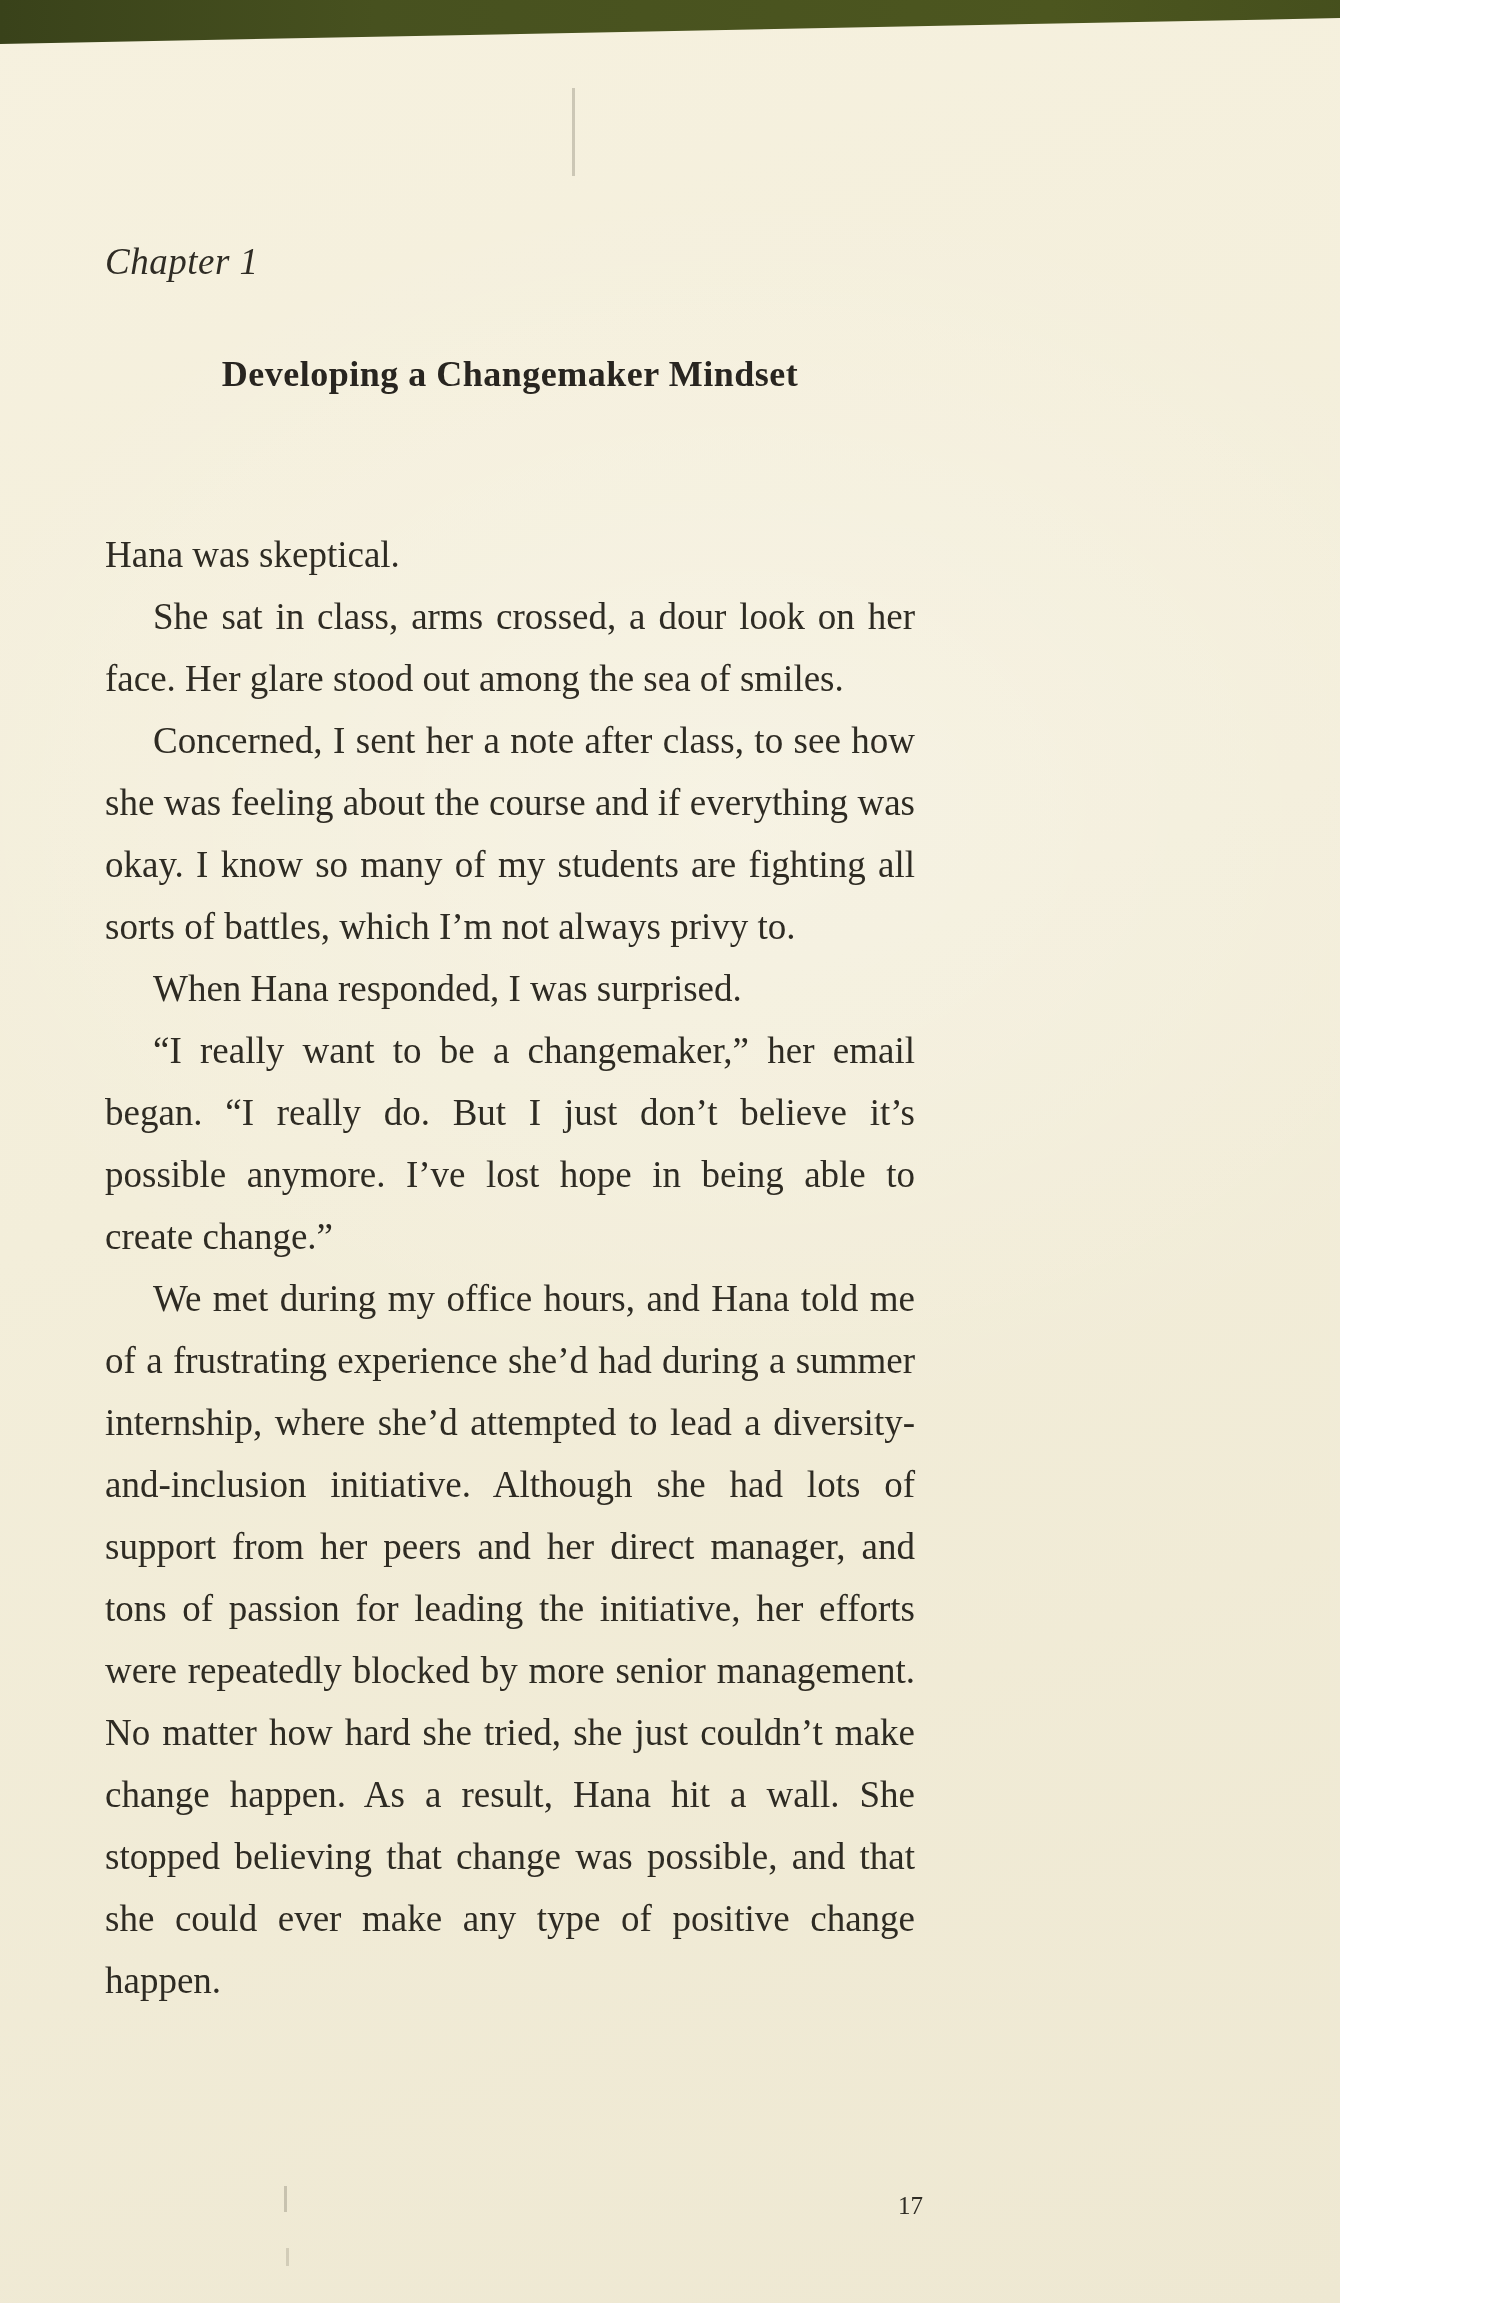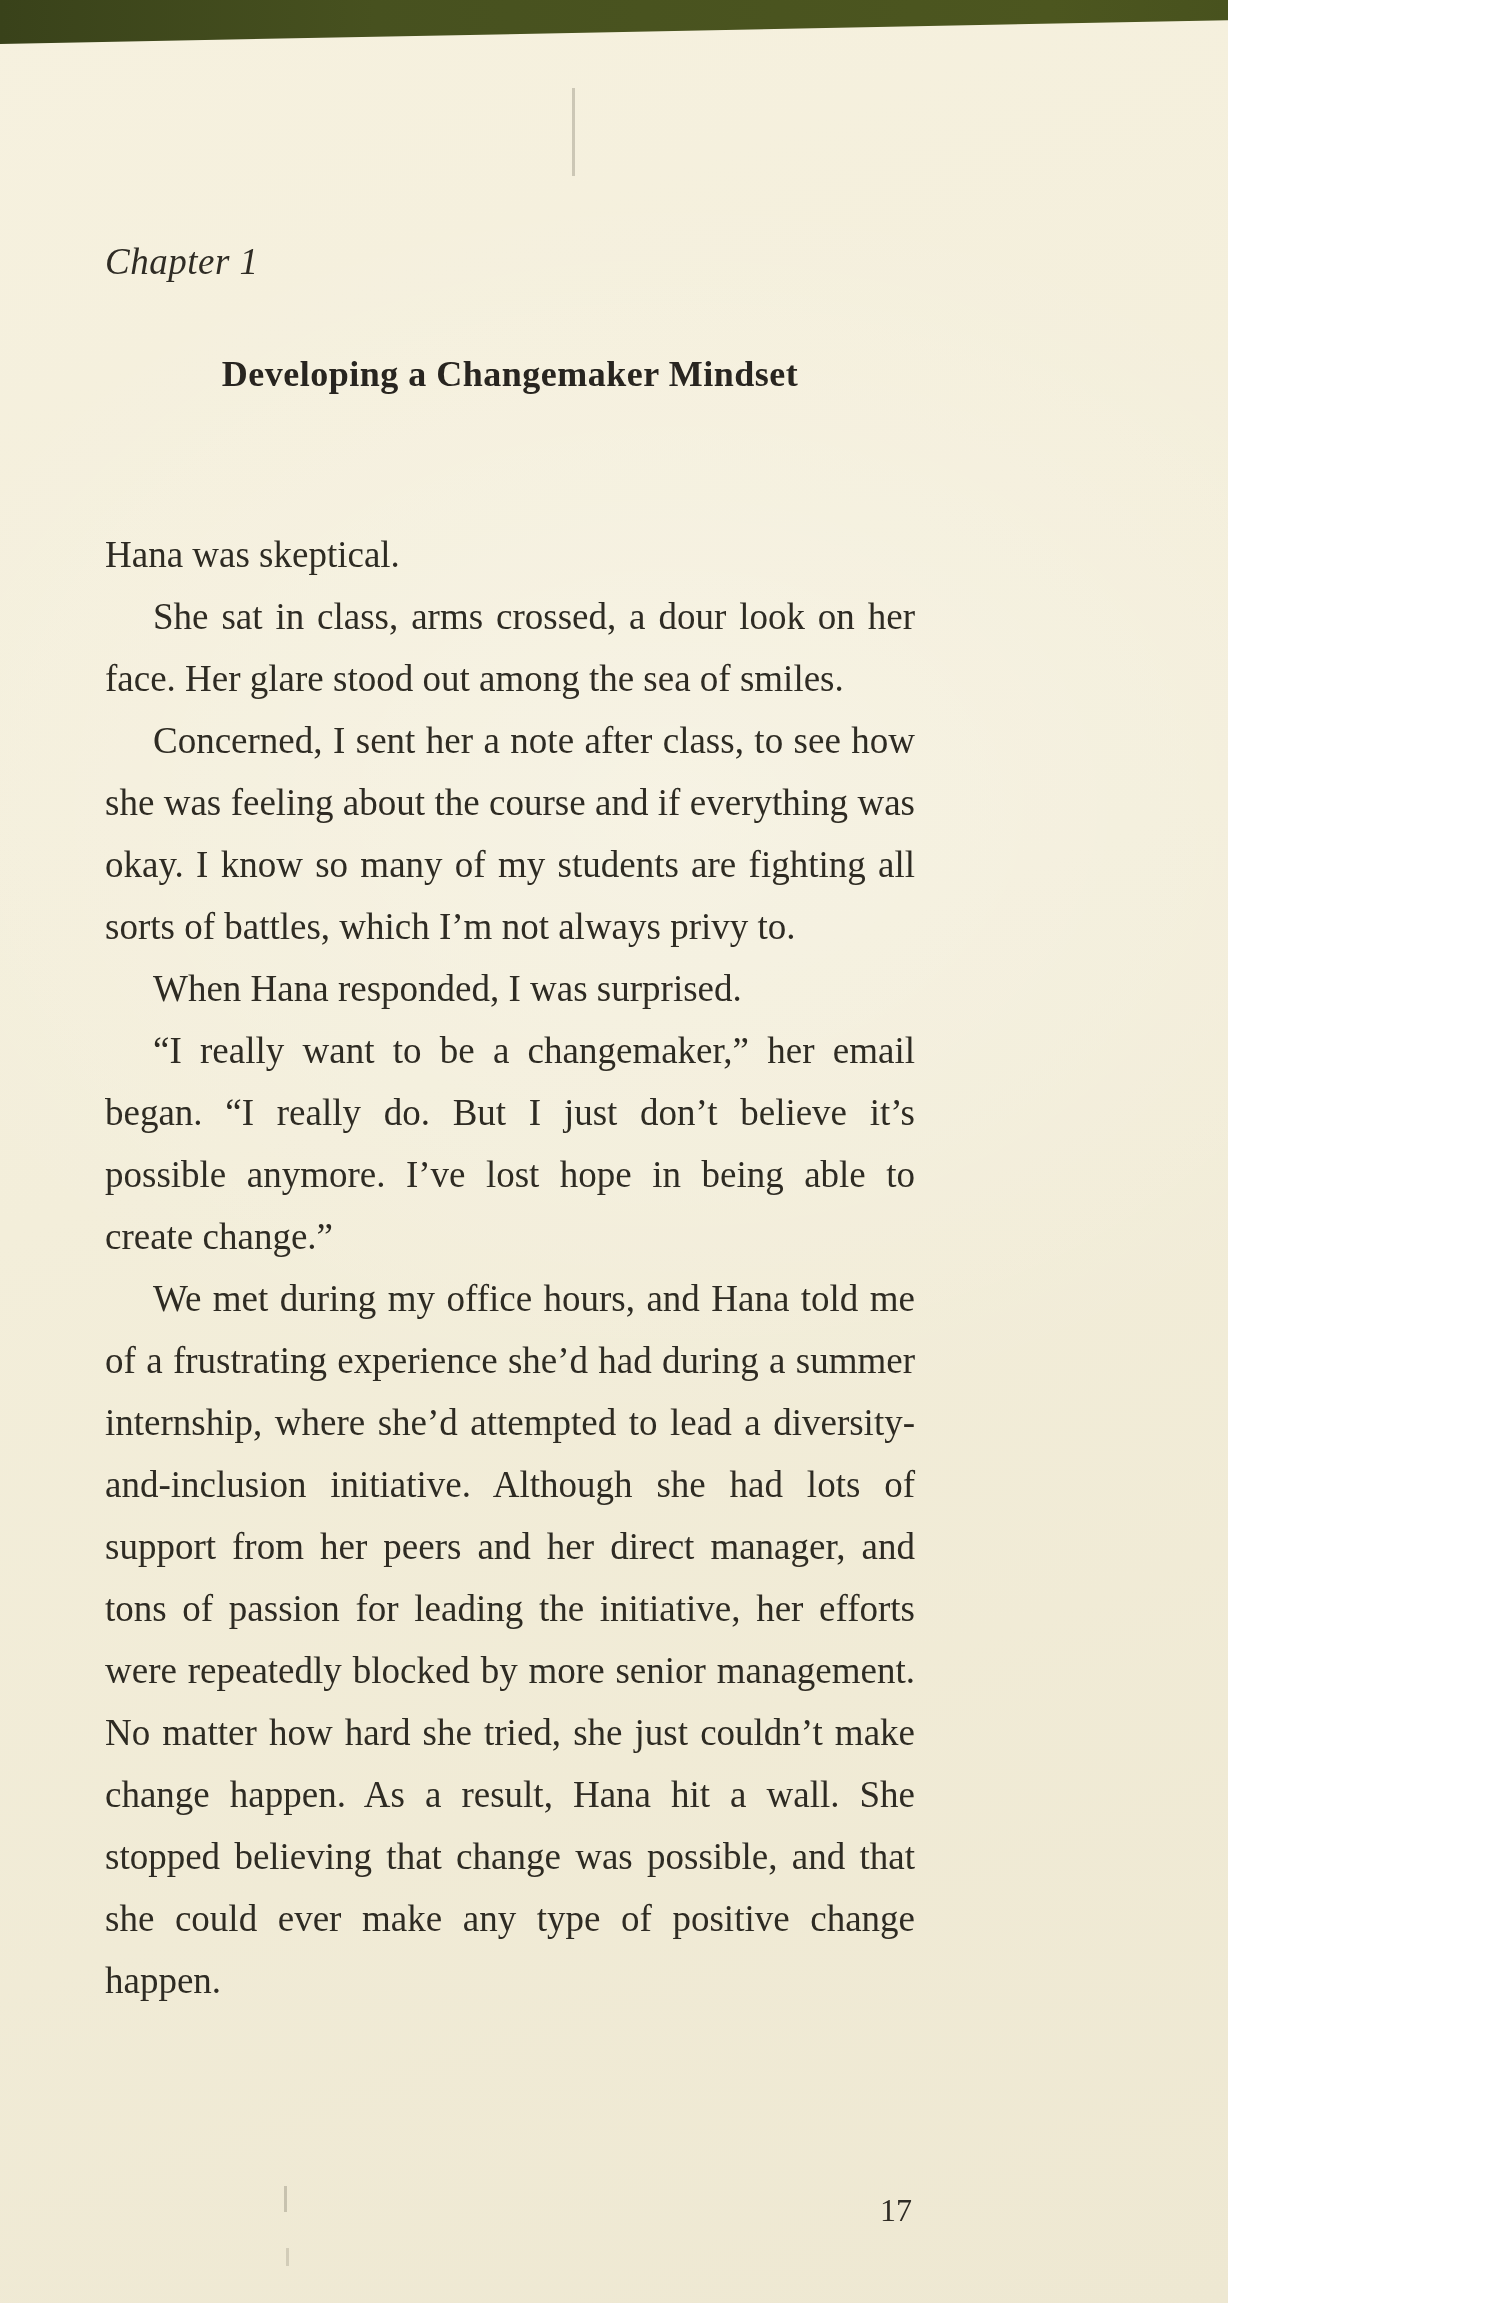--- a/index.html
+++ b/index.html
@@ -11,21 +11,21 @@
   * { box-sizing: border-box; }
   html, body { margin: 0; padding: 0; }
   body {
     width: 1500px;
     height: 2303px;
     font-family: "Liberation Serif", "DejaVu Serif", serif;
     background: #fff;
   }
   .page {
     position: relative;
-    width: 1228px;
+    width: 1340px;
     height: 2303px;
     overflow: hidden;
     background:
       radial-gradient(ellipse 1200px 900px at 55% 35%, rgba(255,255,255,0.25), rgba(255,255,255,0) 70%),
       linear-gradient(160deg, #f6f1df 0%, var(--page-bg) 45%, #eee8d2 100%);
     color: var(--text-color);
   }
   .top-band {
     position: absolute;
     top: 0; left: 0;
@@ -64,25 +64,25 @@
   }
   .body-text p {
     margin: 0;
     text-indent: 48px;
   }
   .body-text p.no-indent {
     text-indent: 0;
   }
   .page-number {
     position: absolute;
-    left: 102px;
+    left: 113px;
     top: 2192px;
     width: 810px;
     text-align: right;
-    font-size: 32px;
+    font-size: 25px;
     color: #2f2c25;
   }
   .artifact {
     position: absolute;
     background: rgba(60, 55, 40, 0.22);
   }
   .artifact-line-top {
     left: 572px; top: 88px;
     width: 3px; height: 88px;
   }

